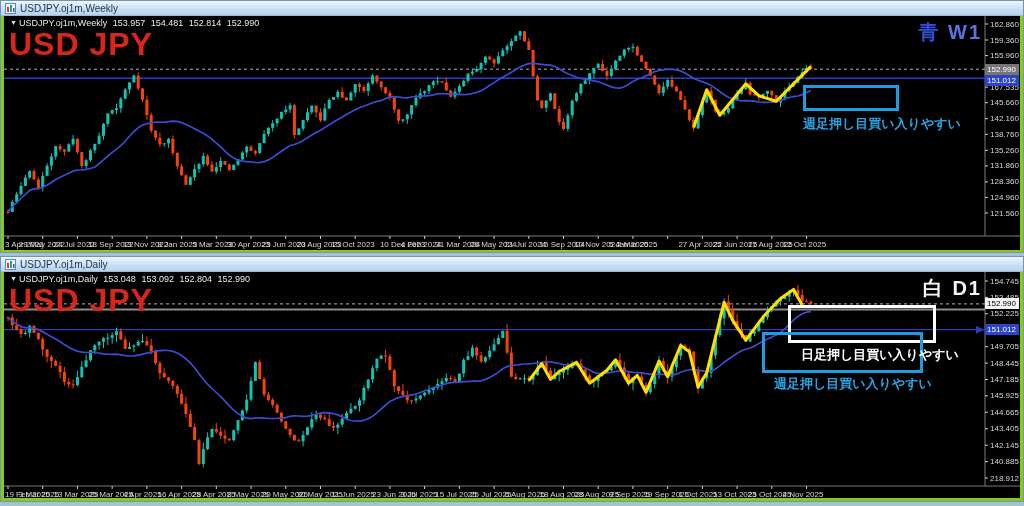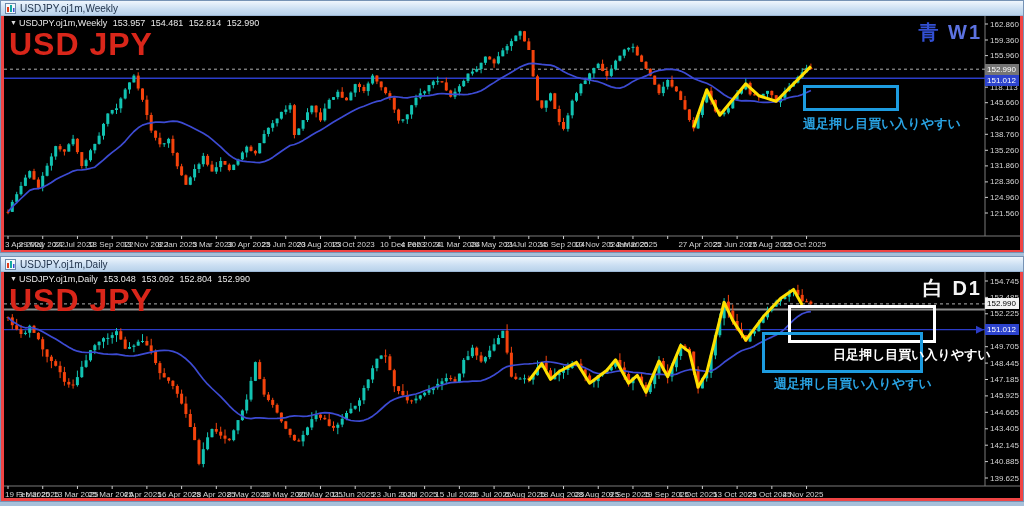--- a/index.html
+++ b/index.html
@@ -4,21 +4,21 @@
 <style>
   html,body{margin:0;padding:0;}
   body{
     width:1024px;height:506px;overflow:hidden;
     background:#a7c0da;
     font-family:"Liberation Sans","DejaVu Sans",sans-serif;
     position:relative;
   }
   .window{
     position:absolute;left:0;width:1024px;
-    background:#ef4444;
+    background:#84cc16;
     border:1px solid #7693b5;
     box-sizing:border-box;
   }
   .titlebar{
     height:14px;
     background:linear-gradient(#eff6fd,#cadef2 60%,#b9d2ea);
     display:flex;align-items:center;gap:4px;
     padding:0 4px;
     border-bottom:1px solid #9db8d6;
     font-size:10px;color:#1e3048;
@@ -499,21 +499,21 @@
       <span style="color:#3350d4;">青</span>
       <span style="color:#5c72e0;text-align:right;">W1</span>
     </div>
     <div class="price-tag tag-grey" style="top:48px;">152.990</div>
     <div class="price-tag tag-blue" style="top:59px;">151.012</div>
     <div class="ann-box" style="left:799px;top:69px;width:96px;height:26px;border:3px solid #1d9ce0;"></div>
     <div class="ann-text" style="left:799px;top:99px;color:#29a3e3;">週足押し目買い入りやすい</div>
   <div class="axis-label" style="left: 986px; top: 3.5px;">162.860</div>
       <div class="axis-label" style="left: 986px; top: 19.5px;">159.360</div>
       <div class="axis-label" style="left: 986px; top: 35.1px;">155.960</div>
-      <div class="axis-label" style="left: 986px; top: 66.7px;">118.113</div>
+      <div class="axis-label" style="left: 986px; top: 66.7px;">167.535</div>
       <div class="axis-label" style="left: 986px; top: 82.2px;">145.660</div>
       <div class="axis-label" style="left: 986px; top: 98.2px;">142.160</div>
       <div class="axis-label" style="left: 986px; top: 113.8px;">138.760</div>
       <div class="axis-label" style="left: 986px; top: 129.8px;">135.260</div>
       <div class="axis-label" style="left: 986px; top: 145.4px;">131.860</div>
       <div class="axis-label" style="left: 986px; top: 161.4px;">128.360</div>
       <div class="axis-label" style="left: 986px; top: 176.9px;">124.960</div>
       <div class="axis-label" style="left: 986px; top: 192.5px;">121.560</div>
       <div class="axis-label" style="left: 1px; top: 224px;">3 Apr 2022</div>
       <div class="axis-label" style="left: 14.72px; top: 224px;">29 May 2022</div>
@@ -980,34 +980,34 @@
     </div>
     <div class="watermark">USD JPY</div>
     <div class="corner">
       <span style="color:#f5f5f5;">白</span>
       <span style="color:#f5f5f5;">D1</span>
     </div>
     <div class="price-tag tag-white" style="top:26px;">152.990</div>
     <div class="price-tag tag-blue" style="top:52px;">151.012</div>
     <div class="ann-box" style="left:784px;top:33px;width:148px;height:38px;border:3px solid #ffffff;"></div>
     <div class="ann-box" style="left:758px;top:60px;width:161px;height:41px;border:3px solid #1d9ce0;"></div>
-    <div class="ann-text" style="left:797px;top:74px;color:#ffffff;margin-left:32px;">日足押し目買い入りやすい</div>
+    <div class="ann-text" style="left:797px;top:74px;color:#ffffff;">日足押し目買い入りやすい</div>
     <div class="ann-text" style="left:770px;top:103px;color:#29a3e3;">週足押し目買い入りやすい</div>
   <div class="axis-label" style="left: 986px; top: 4.5px;">154.745</div>
       <div class="axis-label" style="left: 986px; top: 20.9px;">153.485</div>
       <div class="axis-label" style="left: 986px; top: 37.3px;">152.225</div>
       <div class="axis-label" style="left: 986px; top: 70.2px;">149.705</div>
       <div class="axis-label" style="left: 986px; top: 86.6px;">148.445</div>
       <div class="axis-label" style="left: 986px; top: 103px;">147.185</div>
       <div class="axis-label" style="left: 986px; top: 119.4px;">145.925</div>
       <div class="axis-label" style="left: 986px; top: 135.8px;">144.665</div>
       <div class="axis-label" style="left: 986px; top: 152.3px;">143.405</div>
       <div class="axis-label" style="left: 986px; top: 168.7px;">142.145</div>
       <div class="axis-label" style="left: 986px; top: 185.1px;">140.885</div>
-      <div class="axis-label" style="left: 986px; top: 201.5px;">139.625</div>
+      <div class="axis-label" style="left: 986px; top: 201.5px;">218.912</div>
       <div class="axis-label" style="left: 1px; top: 218px;">19 Feb 2025</div>
       <div class="axis-label" style="left: 14.72px; top: 218px;">3 Mar 2025</div>
       <div class="axis-label" style="left: 49.44px; top: 218px;">13 Mar 2025</div>
       <div class="axis-label" style="left: 84.16px; top: 218px;">25 Mar 2025</div>
       <div class="axis-label" style="left: 118.88px; top: 218px;">4 Apr 2025</div>
       <div class="axis-label" style="left: 153.6px; top: 218px;">16 Apr 2025</div>
       <div class="axis-label" style="left: 188.32px; top: 218px;">28 Apr 2025</div>
       <div class="axis-label" style="left: 223.04px; top: 218px;">8 May 2025</div>
       <div class="axis-label" style="left: 257.76px; top: 218px;">20 May 2025</div>
       <div class="axis-label" style="left: 292.48px; top: 218px;">30 May 2025</div>

